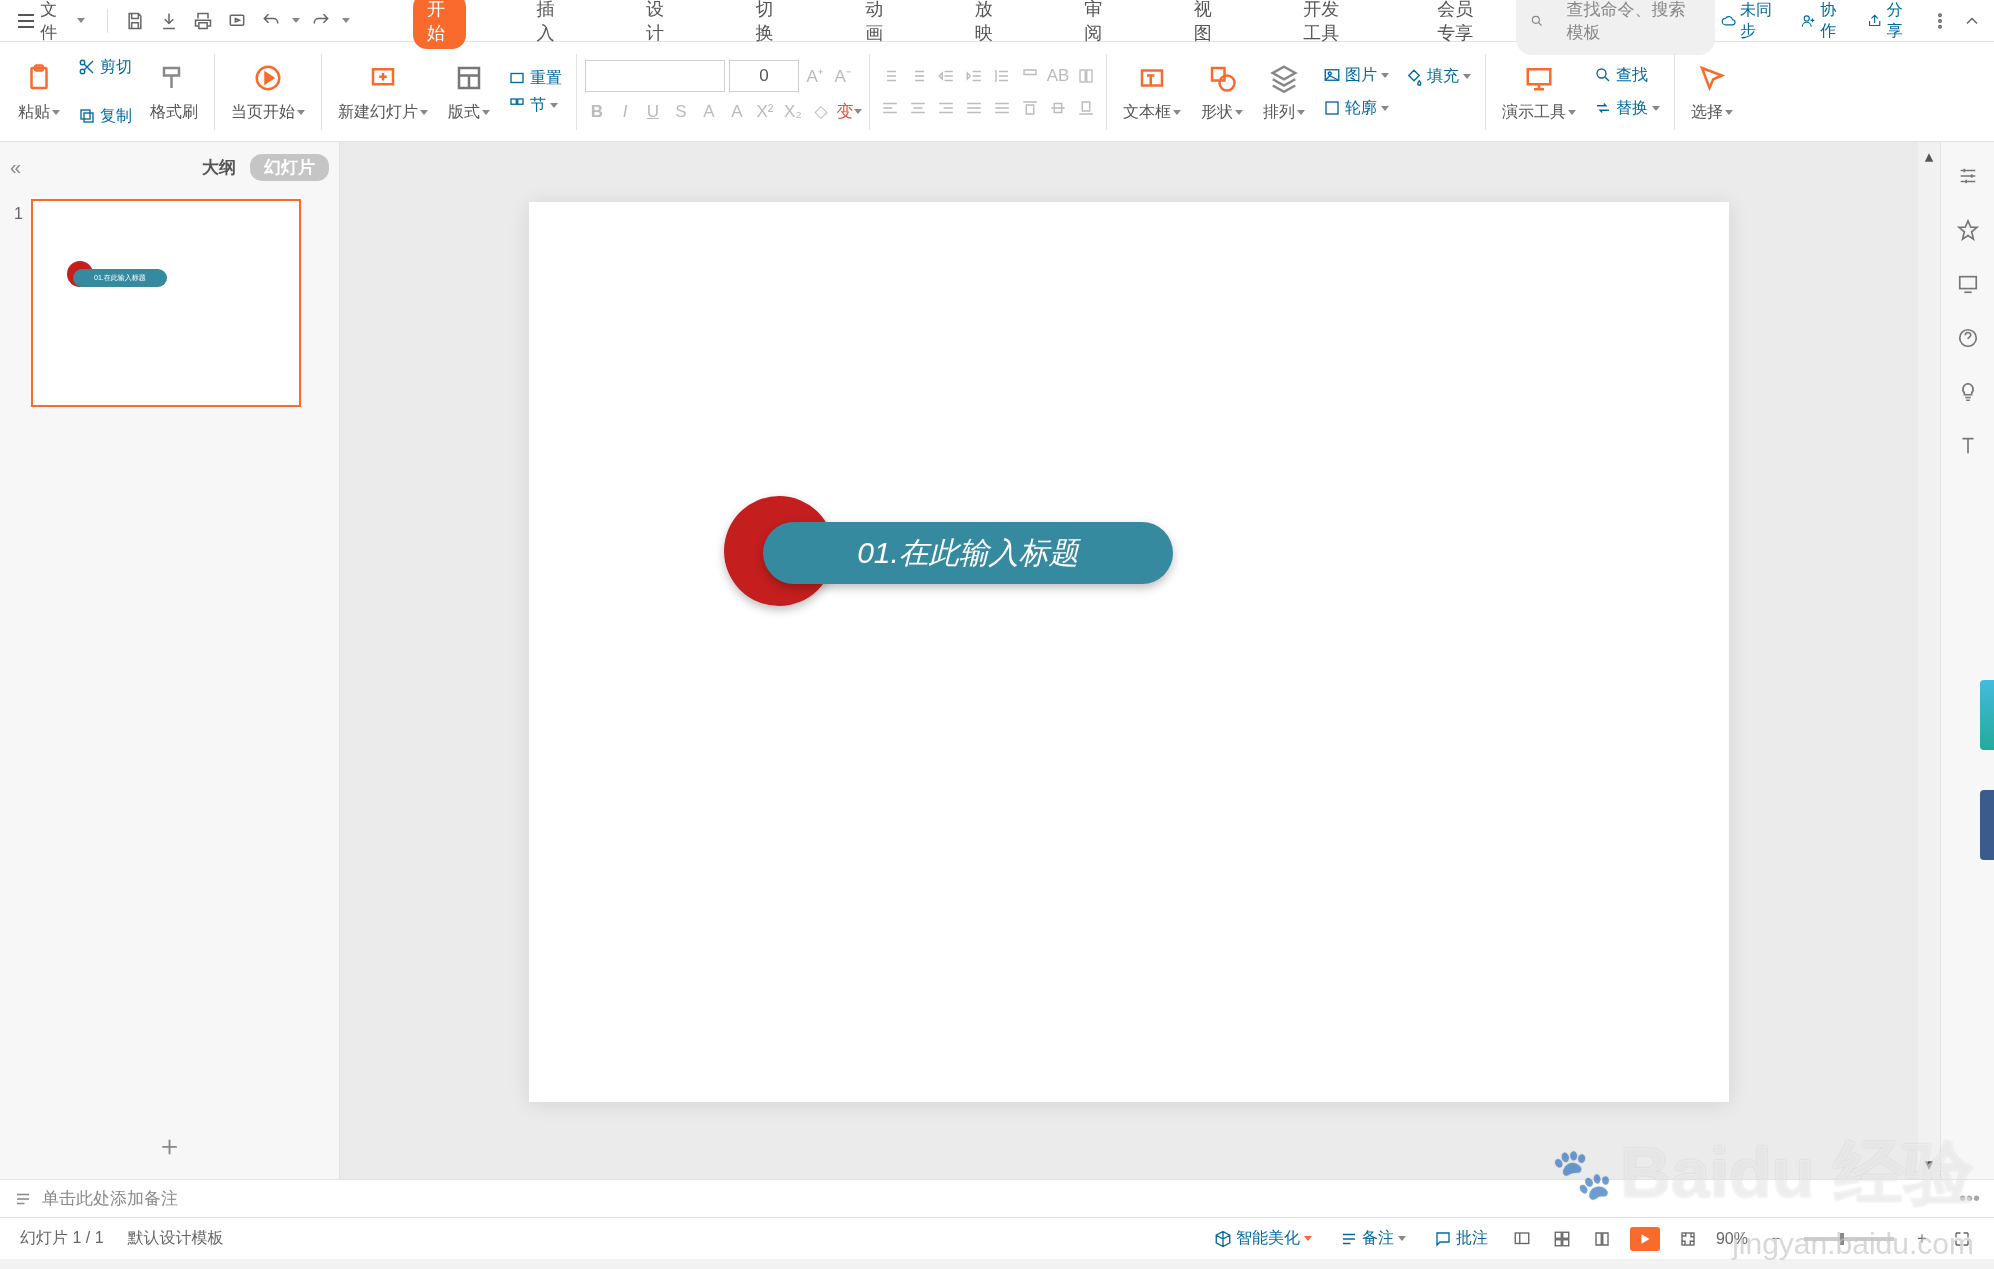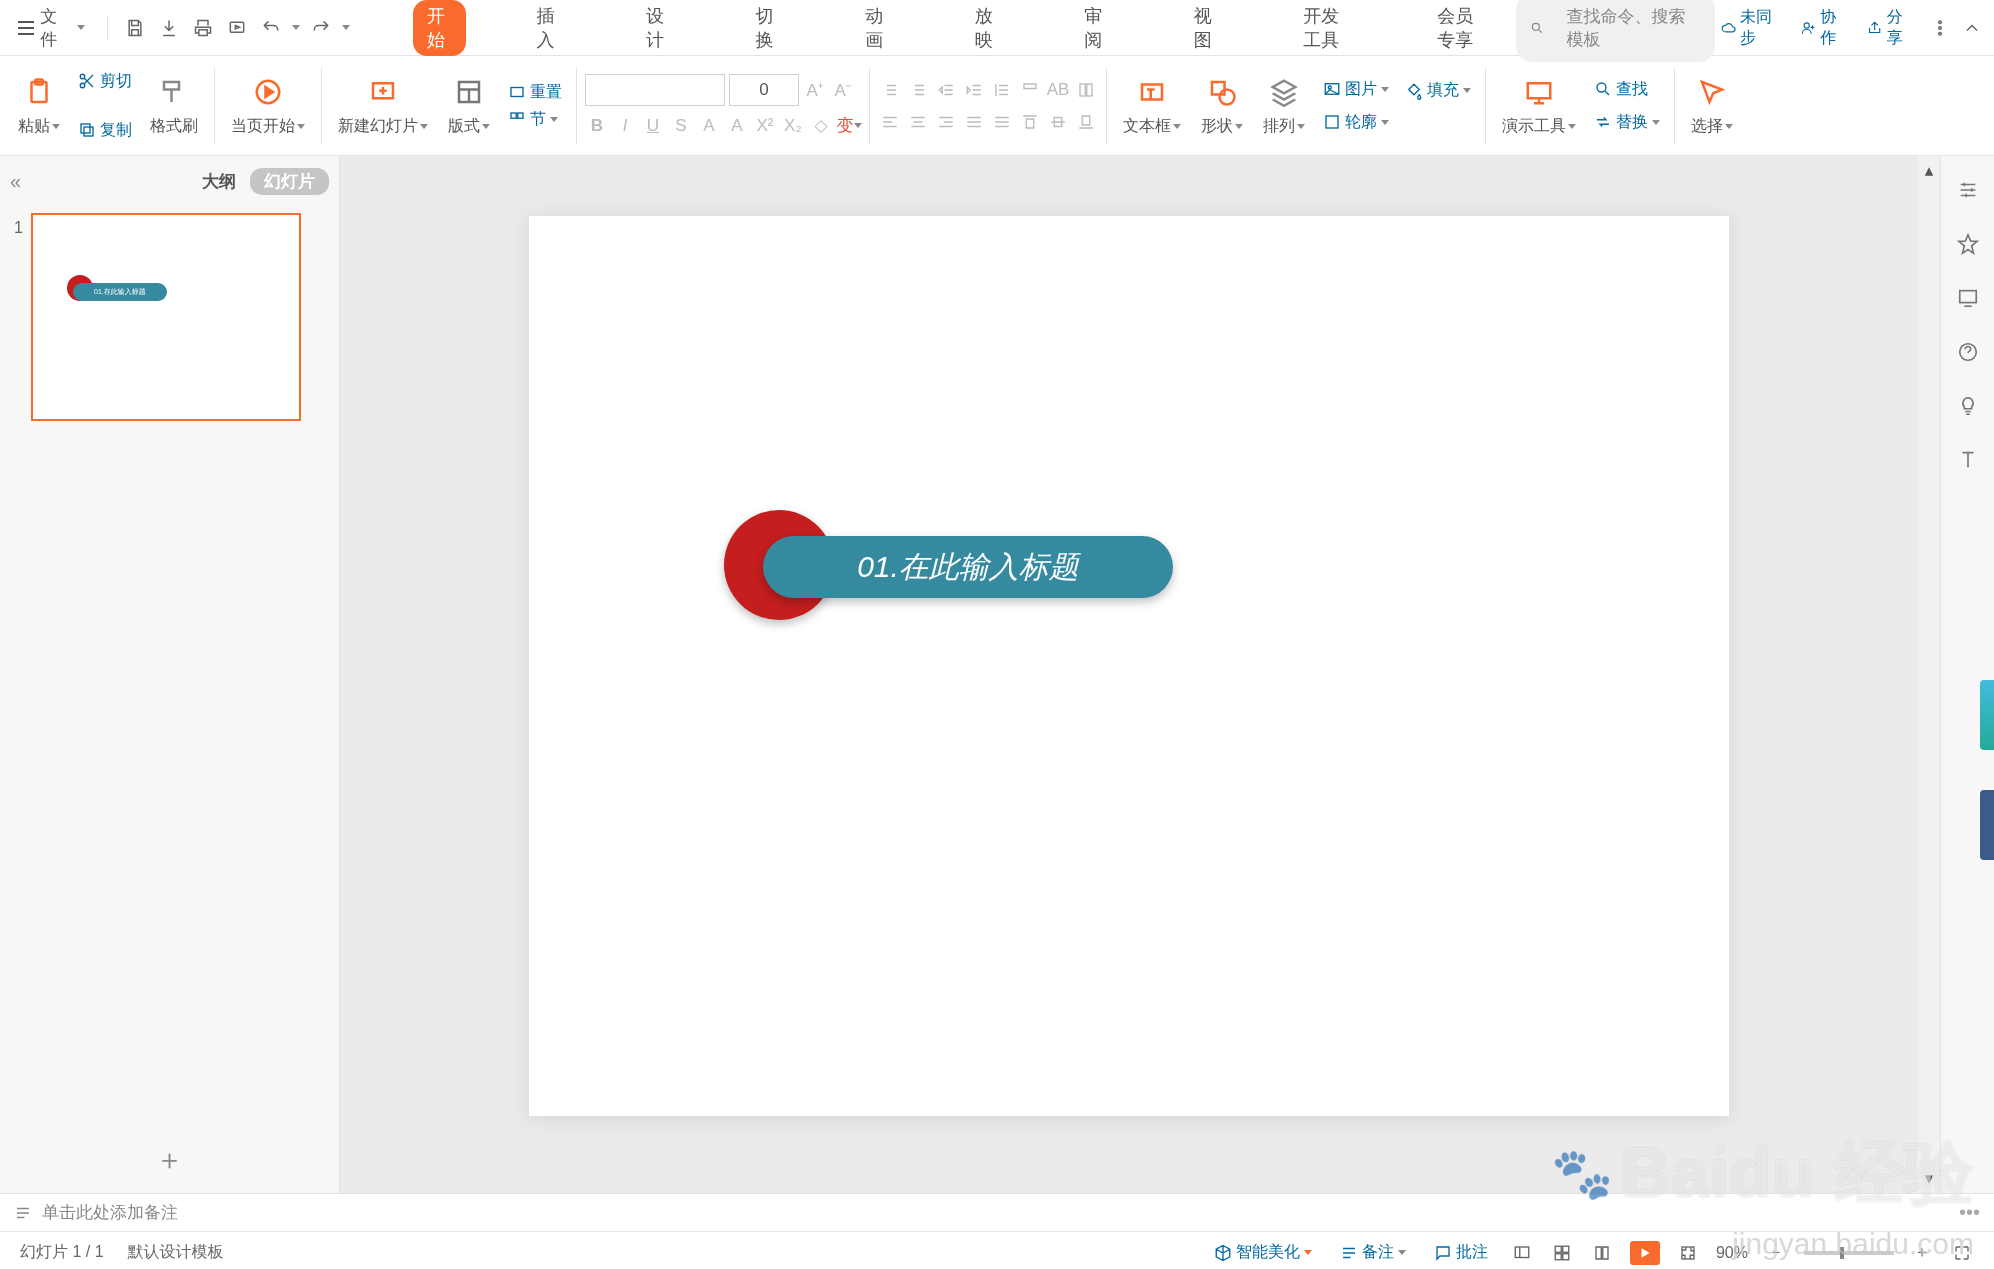--- a/index.html
+++ b/index.html
@@ -1,17 +1,17 @@
 <!DOCTYPE html>
 <html><head>
 <meta charset="utf-8">
 <style>
 * { margin: 0; padding: 0; box-sizing: border-box; font-family: "Microsoft YaHei", Arial, sans-serif; }
 body { background: #f2f2f2; width: 1994px; height: 1269px; overflow: hidden; font-size: 17px; color: #555; }
-.titlebar { height: 56px; background: #fff; border-bottom: 1px solid #e3e3e3; display: flex; align-items: center; padding: 0 10px; }
+.titlebar { height: 42px; background: #fff; border-bottom: 1px solid #e3e3e3; display: flex; align-items: center; padding: 0 10px; }
 .tb-left, .tb-right { display: flex; align-items: center; gap: 8px; }
 .tb-right { margin-left: auto; }
 .file-btn { display: flex; align-items: center; gap: 6px; padding: 4px 8px; cursor: pointer; }
 .hamb { width: 18px; height: 14px; display: flex; flex-direction: column; justify-content: space-between; }
 .hamb span { height: 2px; background: #555; }
 .ico { width: 28px; height: 28px; display: flex; align-items: center; justify-content: center; cursor: pointer; color: #666; }
 .ico svg { width: 20px; height: 20px; fill: none; stroke: currentColor; stroke-width: 1.8; }
 .sep { width: 1px; height: 24px; background: #e0e0e0; margin: 0 6px; }
 .tabs { display: flex; align-items: center; gap: 14px; margin-left: 20px; }
 .tab { padding: 4px 14px; cursor: pointer; font-size: 18px; margin-left: 43px; }

